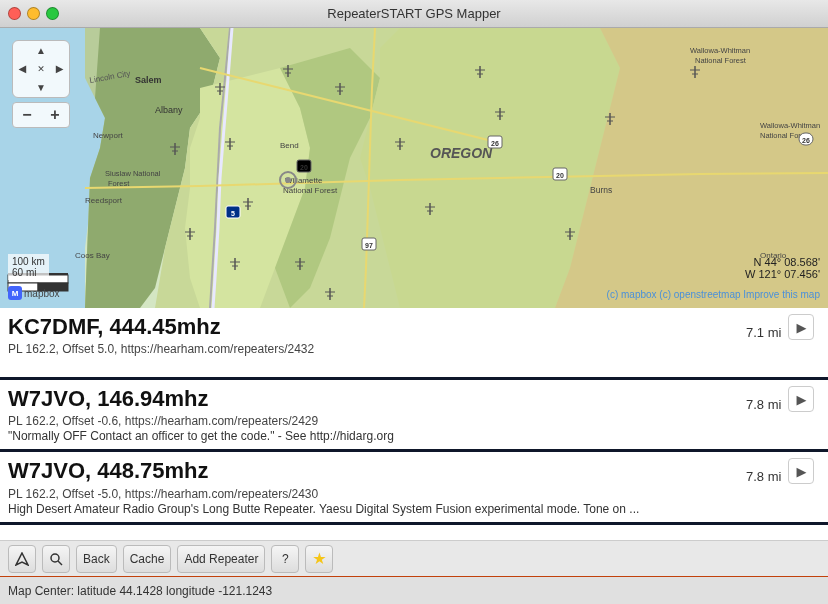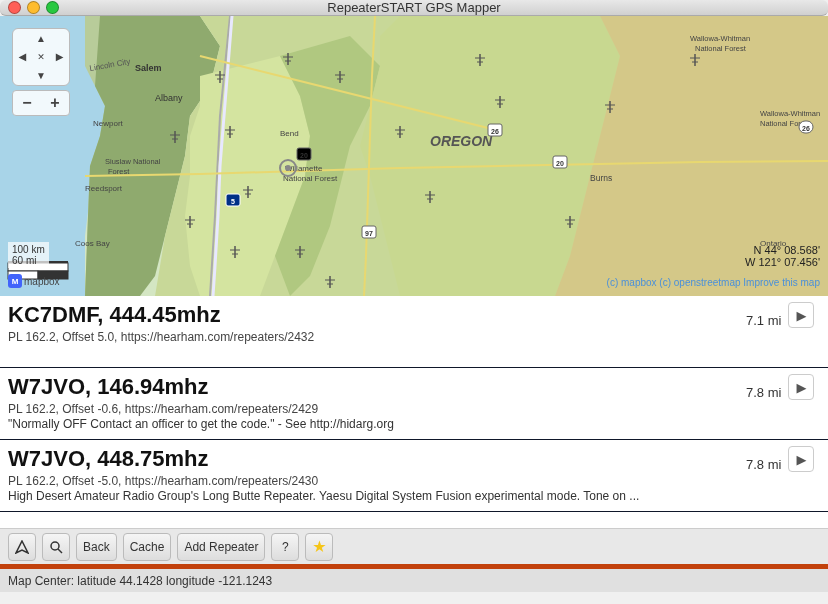--- a/index.html
+++ b/index.html
@@ -1,28 +1,27 @@
 <!DOCTYPE html>
 <html><head>
   <meta charset="utf-8">
   <style>
     * { margin: 0; padding: 0; box-sizing: border-box; }
     body { width: 828px; height: 604px; font-family: Arial, sans-serif; background: #f0f0f0; overflow: hidden; position: relative; }
 
     
     #titlebar {
       width: 100%;
-      height: 16px;
+      height: 28px;
       background: linear-gradient(to bottom, #e8e8e8, #d0d0d0);
       display: flex;
       align-items: center;
       justify-content: center;
       border-bottom: 1px solid #aaa;
       position: relative;
-      border-radius: 6px;
     }
     #titlebar .window-buttons {
       position: absolute;
       left: 8px;
       display: flex;
       gap: 6px;
       align-items: center;
     }
     .win-btn {
       width: 13px; height: 13px; border-radius: 50%; border: 1px solid rgba(0,0,0,0.3);
@@ -134,21 +133,21 @@
 
     
     #repeater-list {
       background: white;
       overflow-y: auto;
       height: calc(604px - 28px - 280px - 36px - 28px);
     }
 
     .repeater-item {
       padding: 6px 12px 6px 8px;
-      border-bottom: 1px solid #0f172a;
+      border-bottom: 3px solid #0f172a;
       display: flex;
       justify-content: space-between;
       align-items: flex-start;
       min-height: 72px;
     }
 
     .repeater-info { flex: 1; }
     .repeater-title {
       font-size: 22px;
       font-weight: bold;
@@ -217,21 +216,21 @@
 
     .tool-btn.icon-only { min-width: 28px; padding: 0; }
 
     
     .tool-btn.star { color: #f5c518; font-size: 16px; }
 
     
     #statusbar {
       height: 28px;
       background: #e0e0e0;
-      border-top: 5px solid #c2410c;
+      border-top: 1px solid #c2410c;
       display: flex;
       align-items: center;
       padding: 0 8px;
       font-size: 12px;
       color: #333;
     }
 
     
   </style>
 </head>

